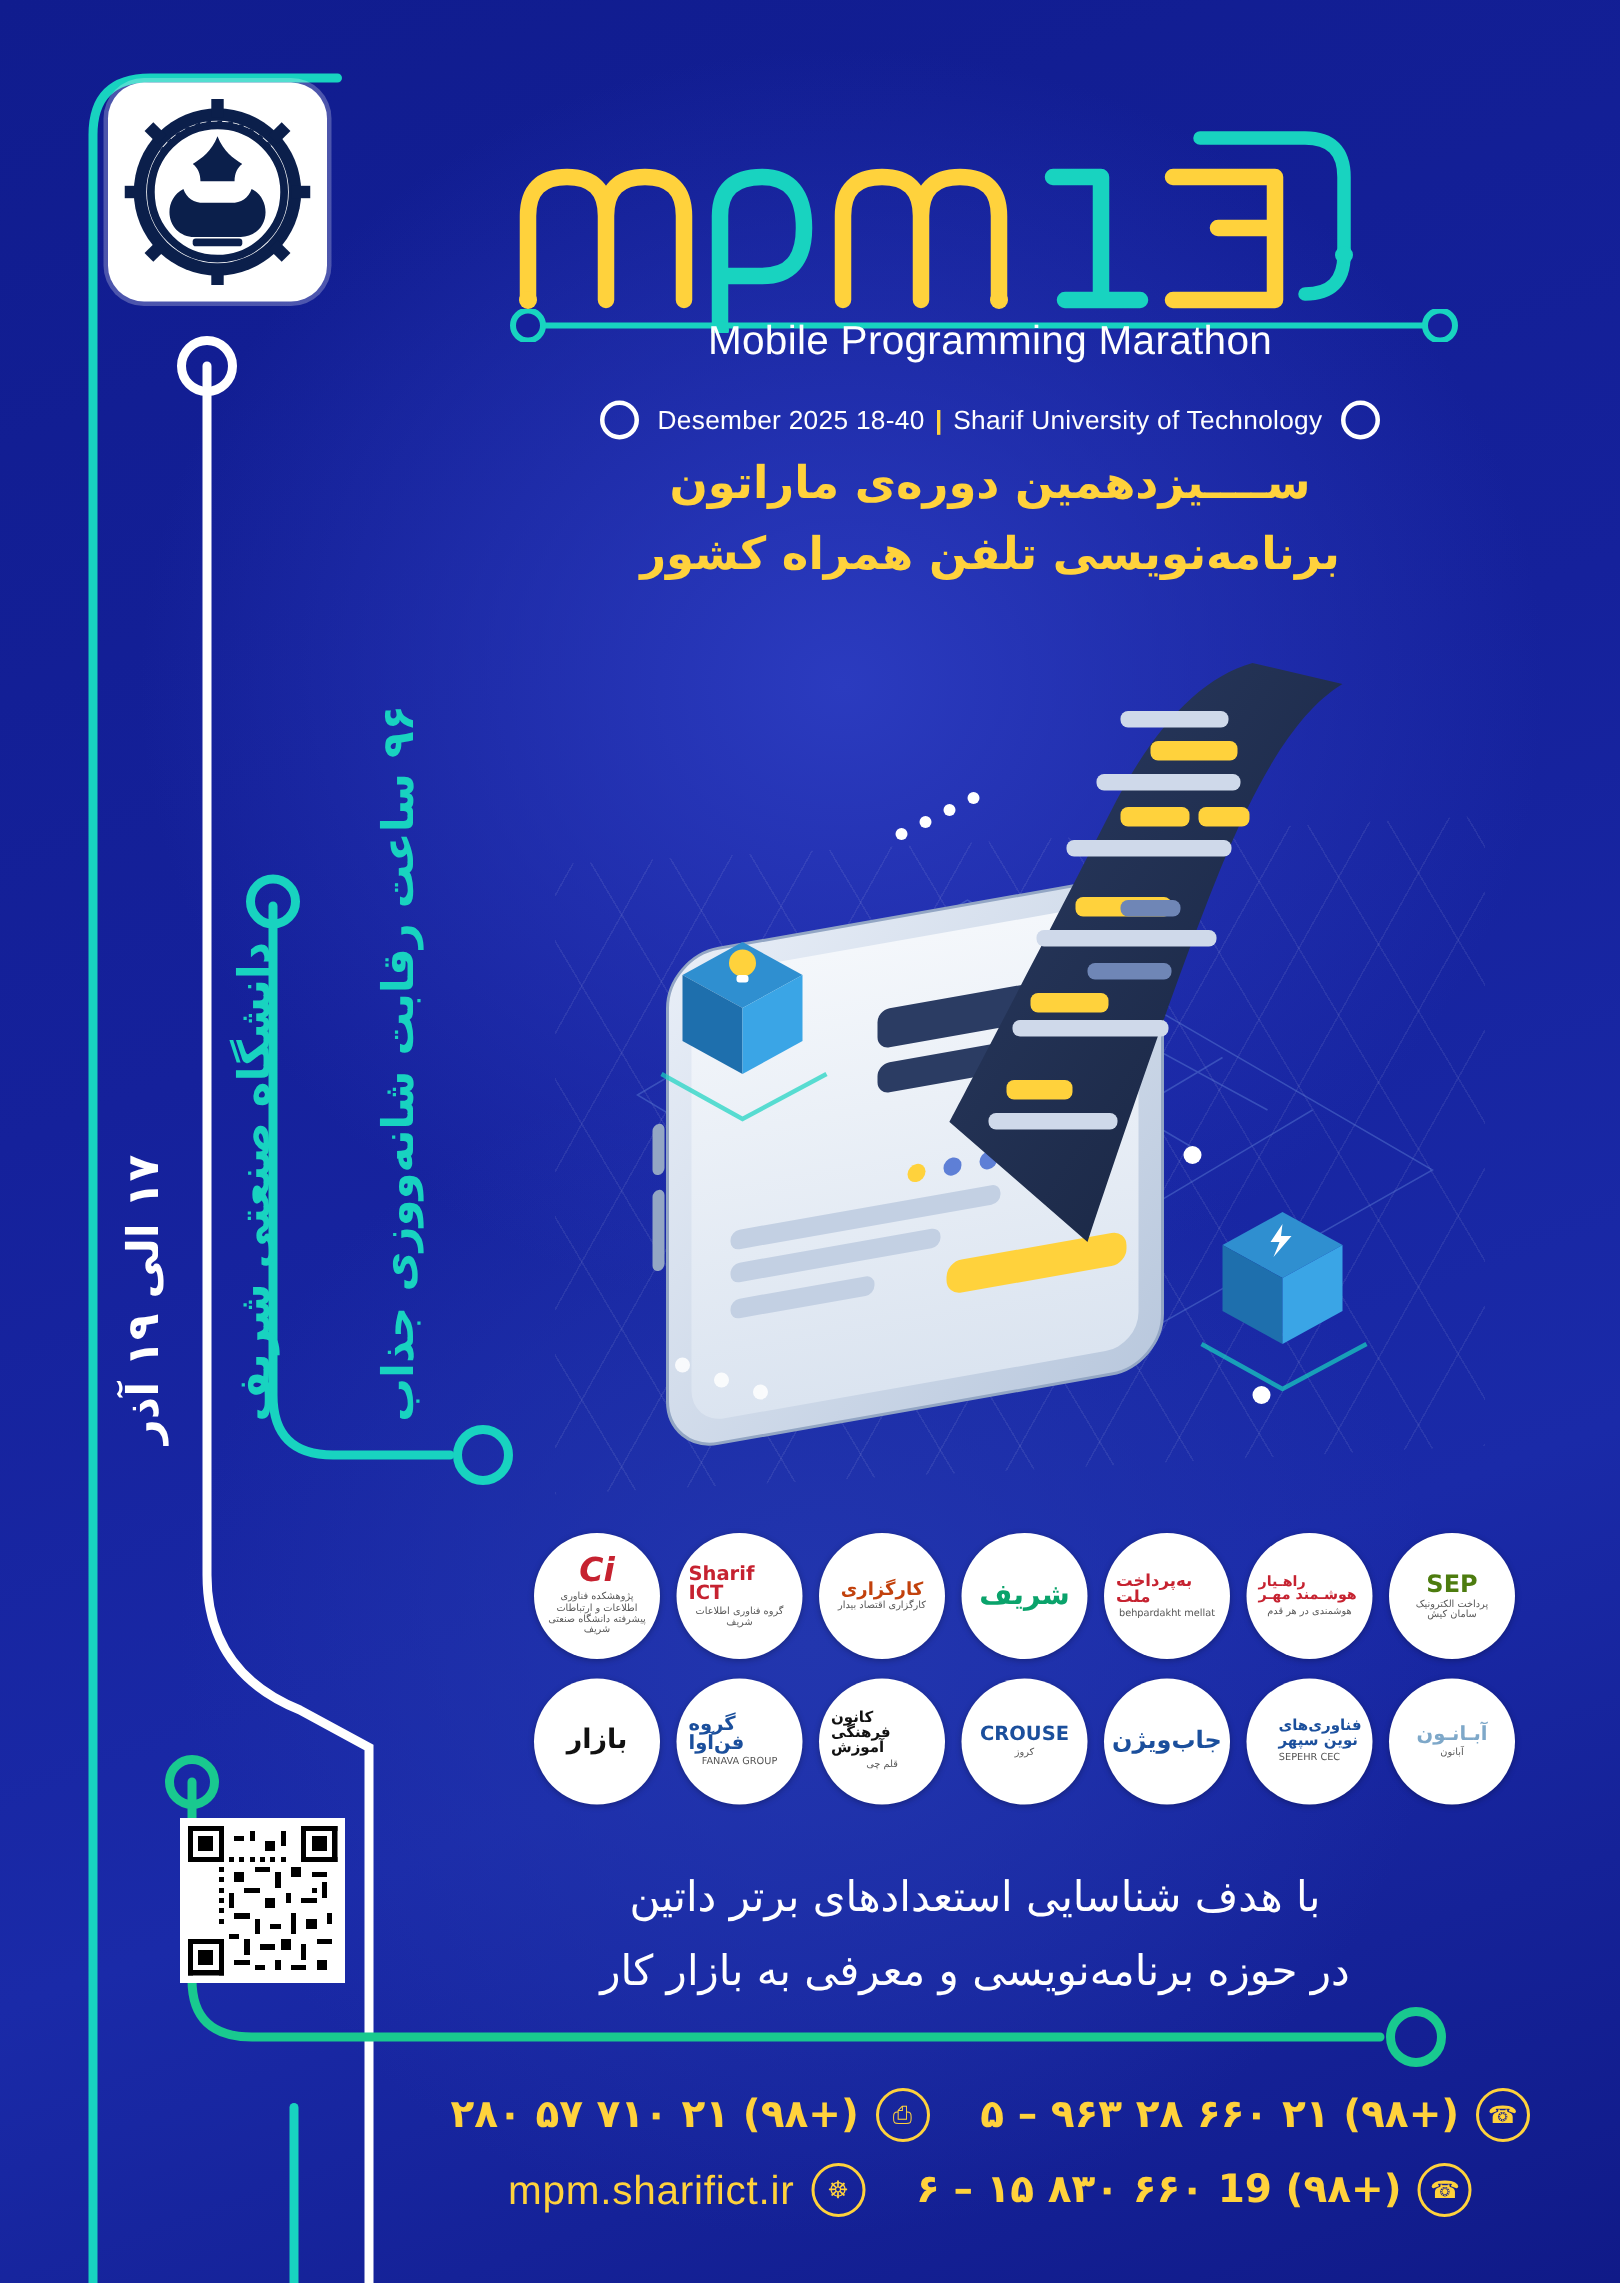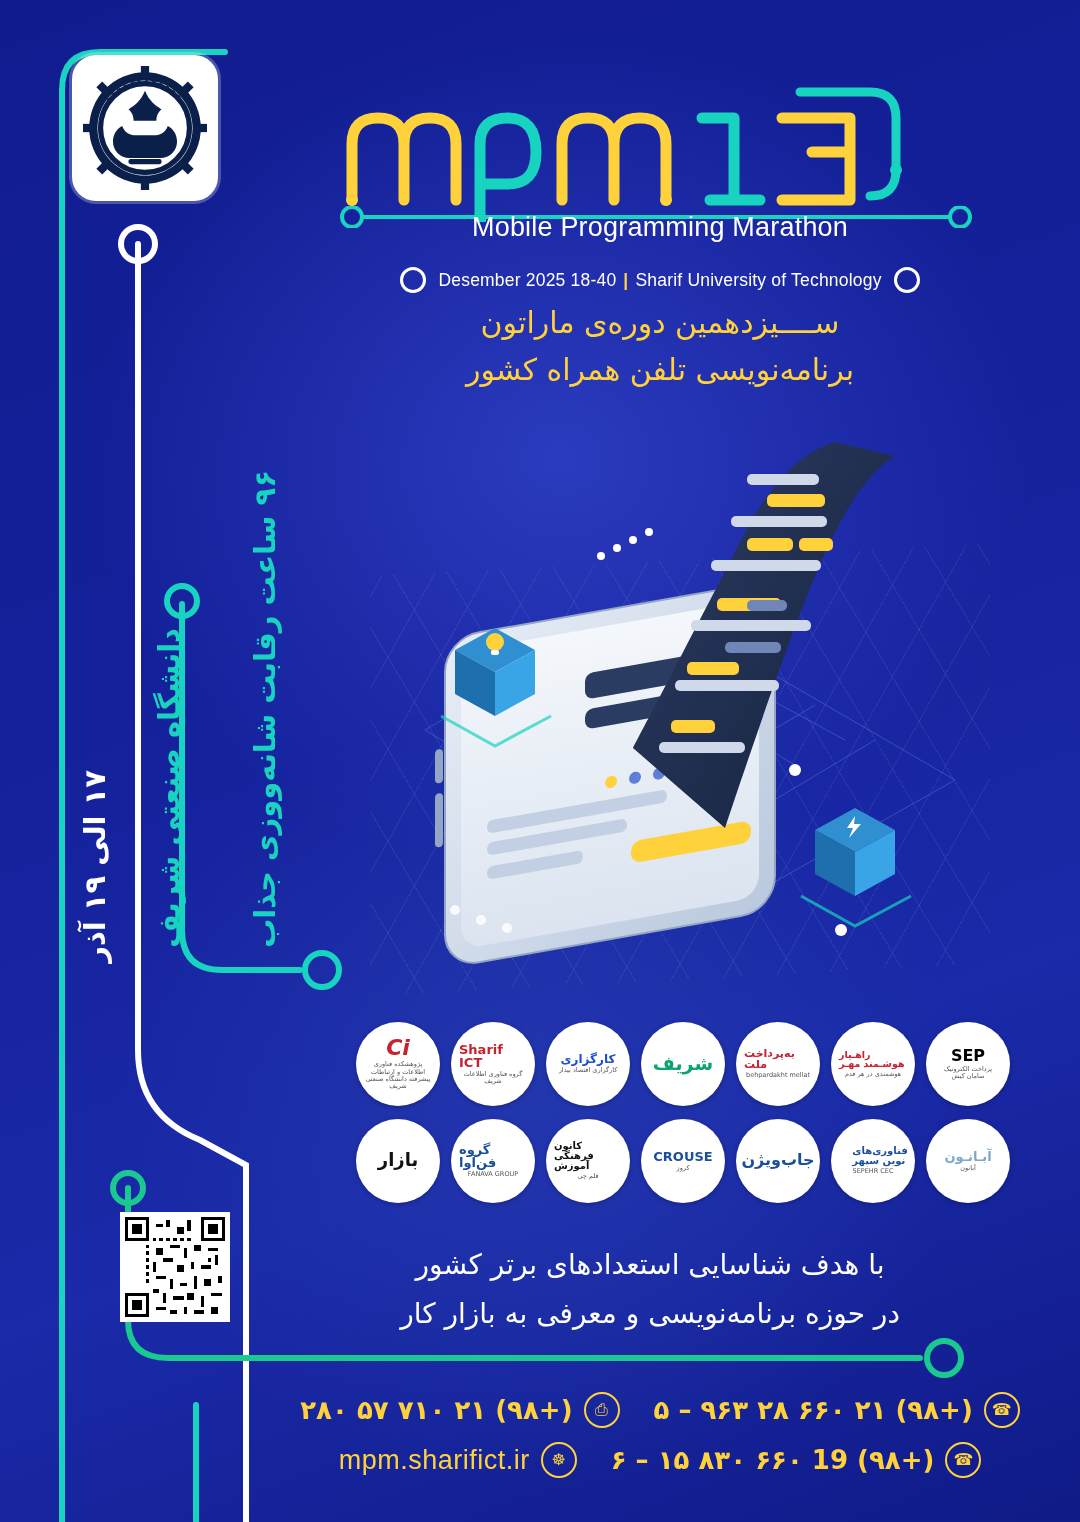--- a/index.html
+++ b/index.html
@@ -70,21 +70,21 @@
   .en-sub .sep{color:#ffd23c;font-weight:700;}
   .dot-end{
     width:20px;height:20px;border-radius:50%;
     border:3px solid #ffffff;background:transparent;flex:none;
   }
 
   .fa-title{
     position:absolute;left:330px;top:300px;width:660px;
     text-align:center;color:#ffd23c;
     font-family:"DejaVu Sans", sans-serif;
-    font-size:30px;line-height:1.55;font-weight:400;direction:rtl;
+    font-size:30px;line-height:1.55;font-weight:700;direction:rtl;
   }
 
   
   .vtext{
     position:absolute;
     writing-mode:vertical-rl;
     transform:rotate(180deg);
     font-family:"DejaVu Sans", sans-serif;
     font-weight:700;
     white-space:nowrap;
@@ -391,21 +391,21 @@
         </div>
       </div>
       <div class="sp">
         <div class="sp-in">
           <div class="sp-mark" style="color:#c62230;font-size:13px;">Sharif ICT</div>
           <div class="sp-txt">گروه فناوری اطلاعات شریف</div>
         </div>
       </div>
       <div class="sp">
         <div class="sp-in">
-          <div class="sp-mark" style="color:#1d4ed8;font-size:12px;">کارگزاری</div>
+          <div class="sp-mark" style="color:#c2410c;font-size:12px;">کارگزاری</div>
           <div class="sp-txt">کارگزاری اقتصاد بیدار</div>
         </div>
       </div>
       <div class="sp">
         <div class="sp-in">
           <div class="sp-mark" style="color:#0aa36b;font-size:19px;">شریف</div>
           <div class="sp-txt"></div>
         </div>
       </div>
       <div class="sp">
@@ -415,21 +415,21 @@
         </div>
       </div>
       <div class="sp">
         <div class="sp-in">
           <div class="sp-mark" style="color:#c62230;font-size:9.5px;">راهـیار هوشـمند مهـر</div>
           <div class="sp-txt">هوشمندی در هر قدم</div>
         </div>
       </div>
       <div class="sp">
         <div class="sp-in">
-          <div class="sp-mark" style="color:#000000;font-size:16px;">SEP</div>
+          <div class="sp-mark" style="color:#4d7c0f;font-size:16px;">SEP</div>
           <div class="sp-txt">پرداخت الکترونیک سامان کیش</div>
         </div>
       </div>
     </div>
 
     <div class="sp-row">
       <div class="sp">
         <div class="sp-in">
           <div class="sp-mark" style="color:#111;font-size:18px;">بازار</div>
           <div class="sp-txt"></div>
@@ -469,21 +469,21 @@
         <div class="sp-in">
           <div class="sp-mark" style="color:#7ea8c9;font-size:13px;">آبـانـون</div>
           <div class="sp-txt">آبانون</div>
         </div>
       </div>
     </div>
 
   </div>
 
   <div class="goal">
-    <div>با هدف شناسایی استعدادهای برتر کشور</div>
+    <div>با هدف شناسایی استعدادهای برتر داتین</div>
     <div>در حوزه برنامه‌نویسی و معرفی به بازار کار</div>
   </div>
 
   <div class="contacts">
     <div class="c-row">
       <div class="c-item">
         <span class="c-ico">☎</span>
         <span class="c-txt">(+۹۸) ۲۱ ۶۶۰ ۲۸ ۹۶۳ – ۵</span>
       </div>
       <div class="c-item">

